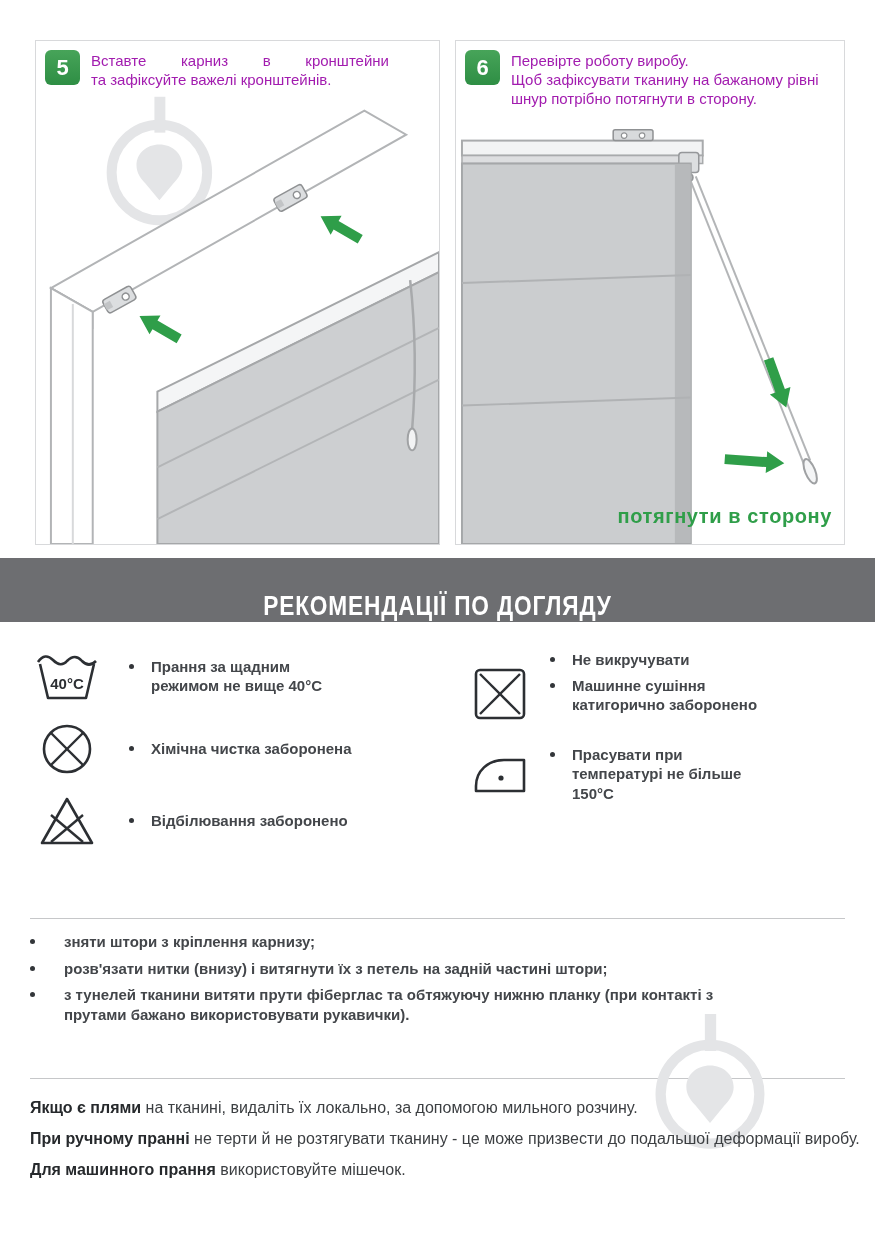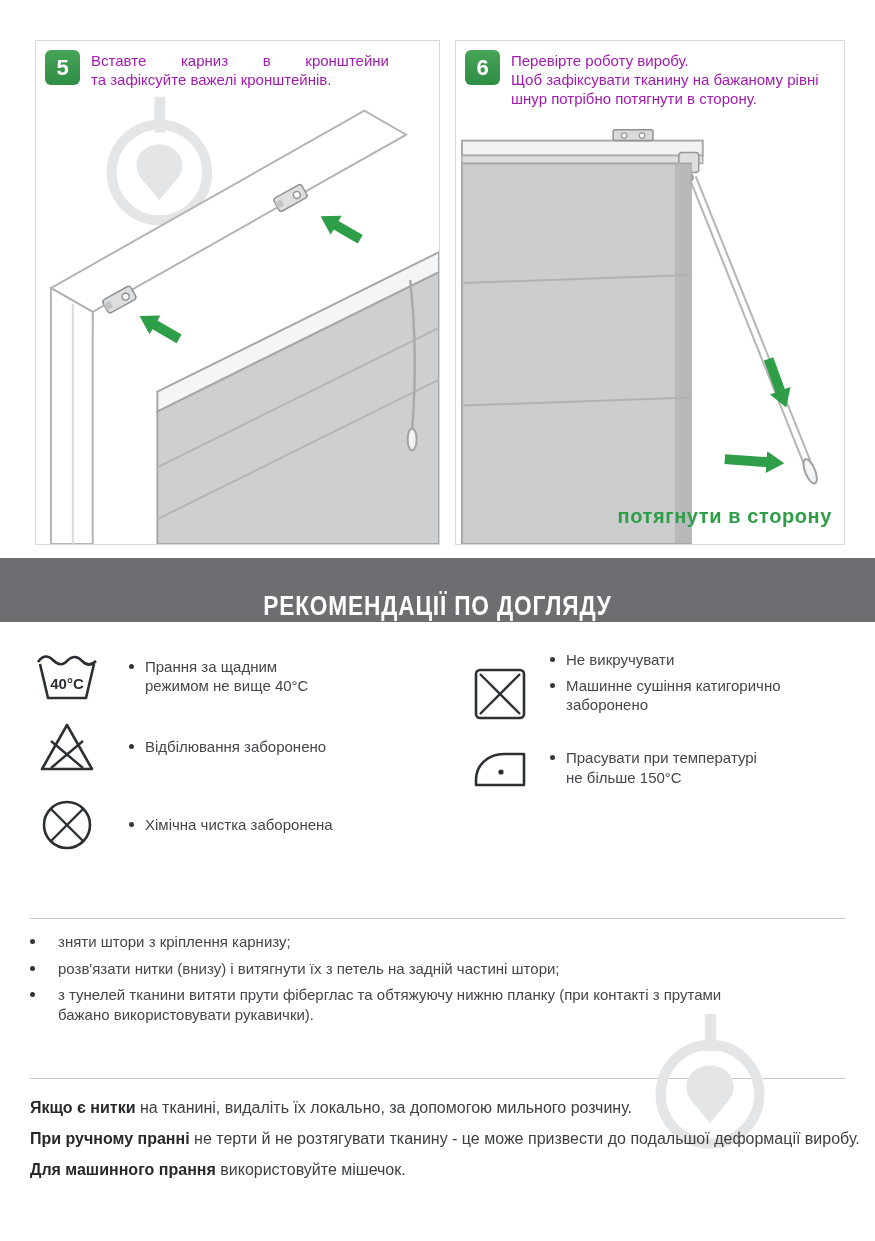--- a/index.html
+++ b/index.html
@@ -33,21 +33,21 @@
   .care { position:absolute; top:650px; left:35px; width:810px; display:flex; }
   .care-col-left { width:433px; flex:0 0 433px; }
   .care-col-right { flex:1; }
   .care-row { display:flex; align-items:center; margin-bottom:20px; }
   .care-col-left .care-row { gap:30px; }
   .care-col-right .care-row { gap:18px; }
   .care-row.top-align { align-items:flex-start; }
   .care-row.row2 { margin-bottom:26px; }
   .care-col-right .care-row.top-align { margin-bottom:24px;align-items:flex-end; }
   .care-icon { width:64px; flex:0 0 64px; display:flex; justify-content:center; align-items:center; }
-  .care-item { display:flex; gap:11px; align-items:flex-start; }
+  .care-item { display:flex; gap:17px; align-items:flex-start;font-weight:bold; }
   .dot { width:5px; height:5px; border-radius:50%; background:#33363a; margin-top:7px; flex:0 0 5px; }
   .care-text { font-size:15px; line-height:1.3; color:#43464a; }
   .w200 { width:200px; }
   .w230 { width:230px; }
   .w205 { width:205px; }
   .stack .care-item { margin-bottom:6px; }
   
   .divider { position:absolute; left:30px; width:815px; height:1px; background:#c6c7c9; }
   .divider-1 { top:918px; }
   .divider-2 { top:1078px; }
@@ -173,45 +173,45 @@
             <path d="M4,14 L12,48 L50,48 L58,14" fill="none" stroke="#2c2f33" stroke-width="2.6" stroke-linejoin="round"></path>
             <text x="31" y="39" text-anchor="middle" font-size="15" font-weight="bold" fill="#2c2f33" font-family="Liberation Sans, sans-serif">40°C</text>
           </svg>
         </div>
         <div class="care-item">
           <span class="dot"></span>
           <p class="care-text w200">Прання за щадним режимом не вище 40°С</p>
         </div>
       </div>
 
+      <div class="care-row">
+        <div class="care-icon">
+          <svg width="54" height="54" viewBox="0 0 54 54">
+            <circle cx="27" cy="27" r="23" fill="none" stroke="#2c2f33" stroke-width="2.6"></circle>
+            <line x1="11" y1="11" x2="43" y2="43" stroke="#2c2f33" stroke-width="2.4"></line>
+            <line x1="43" y1="11" x2="11" y2="43" stroke="#2c2f33" stroke-width="2.4"></line>
+          </svg>
+        </div>
+        <div class="care-item">
+          <span class="dot"></span>
+          <p class="care-text">Хімічна чистка заборонена</p>
+        </div>
+      </div>
+
       <div class="care-row row2">
         <div class="care-icon">
           <svg width="56" height="50" viewBox="0 0 56 50">
             <path d="M28,3 L3,47 L53,47 Z" fill="none" stroke="#2c2f33" stroke-width="2.6" stroke-linejoin="round"></path>
             <line x1="12" y1="19" x2="44" y2="46" stroke="#2c2f33" stroke-width="2.4"></line>
             <line x1="44" y1="19" x2="12" y2="46" stroke="#2c2f33" stroke-width="2.4"></line>
           </svg>
         </div>
         <div class="care-item">
           <span class="dot"></span>
           <p class="care-text">Відбілювання заборонено</p>
-        </div>
-      </div>
-
-      <div class="care-row">
-        <div class="care-icon">
-          <svg width="54" height="54" viewBox="0 0 54 54">
-            <circle cx="27" cy="27" r="23" fill="none" stroke="#2c2f33" stroke-width="2.6"></circle>
-            <line x1="11" y1="11" x2="43" y2="43" stroke="#2c2f33" stroke-width="2.4"></line>
-            <line x1="43" y1="11" x2="11" y2="43" stroke="#2c2f33" stroke-width="2.4"></line>
-          </svg>
-        </div>
-        <div class="care-item">
-          <span class="dot"></span>
-          <p class="care-text">Хімічна чистка заборонена</p>
         </div>
       </div>
 
     </div>
     <div class="care-col-right">
 
       <div class="care-row top-align">
         <div class="care-icon">
           <svg width="54" height="54" viewBox="0 0 54 54">
             <rect x="3" y="3" width="48" height="48" rx="4" fill="none" stroke="#2c2f33" stroke-width="2.6"></rect>
@@ -267,18 +267,18 @@
     </ul>
   </section>
 
   <svg class="watermark-bottom" viewBox="0 0 120 142">
     <rect x="55" y="0" width="11" height="36" fill="#e4e5e7"></rect>
     <circle cx="60" cy="78" r="48" fill="none" stroke="#e4e5e7" stroke-width="10"></circle>
     <path d="M60,50 c13,0 23,9 23,21 c0,7 -4,13 -9,18 l-14,17 l-14,-17 c-5,-5 -9,-11 -9,-18 c0,-12 10,-21 23,-21 z" fill="#e4e5e7"></path>
   </svg>
 
   <section class="notes">
-    <p class="note"><b>Якщо є нитки</b><span> на тканині, видаліть їх локально, за допомогою мильного розчину.</span></p>
+    <p class="note"><b>Якщо є плями</b><span> на тканині, видаліть їх локально, за допомогою мильного розчину.</span></p>
     <p class="note"><b>При ручному пранні</b><span> не терти й не розтягувати тканину - це може призвести до подальшої деформації виробу.</span></p>
     <p class="note"><b>Для машинного прання</b><span> використовуйте мішечок.</span></p>
   </section>
 
 </div>
 
 </body></html>

